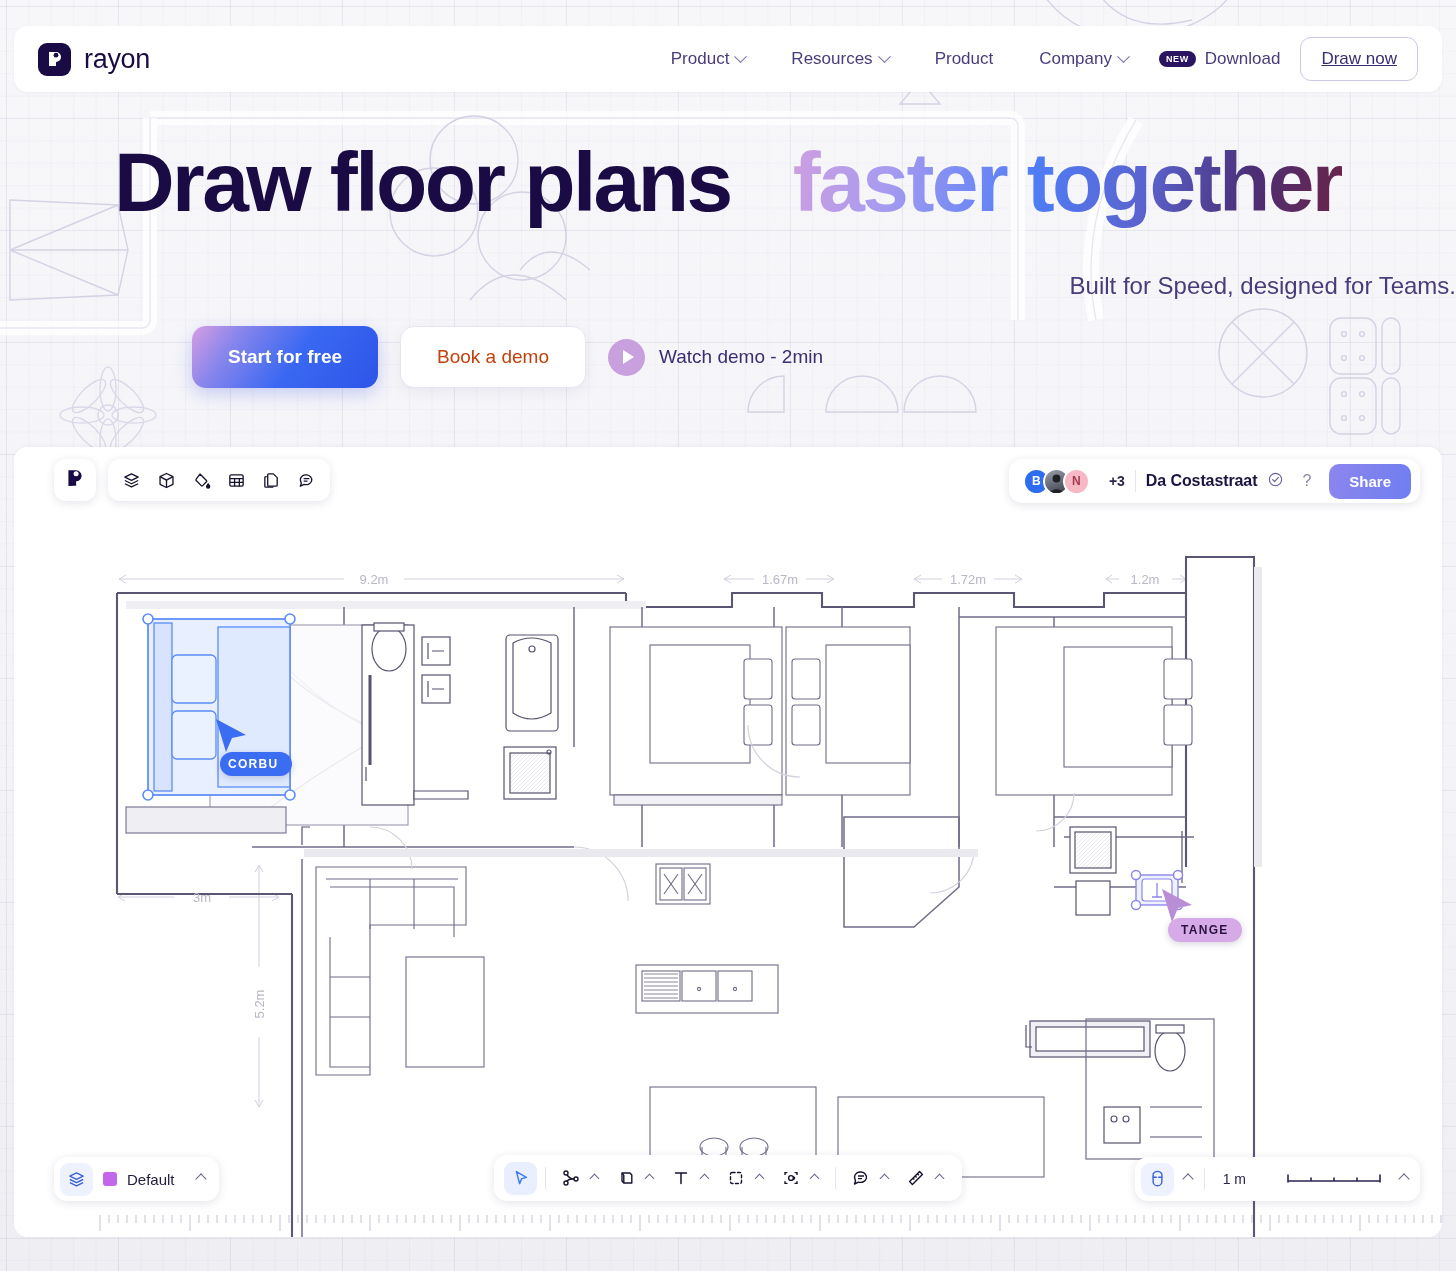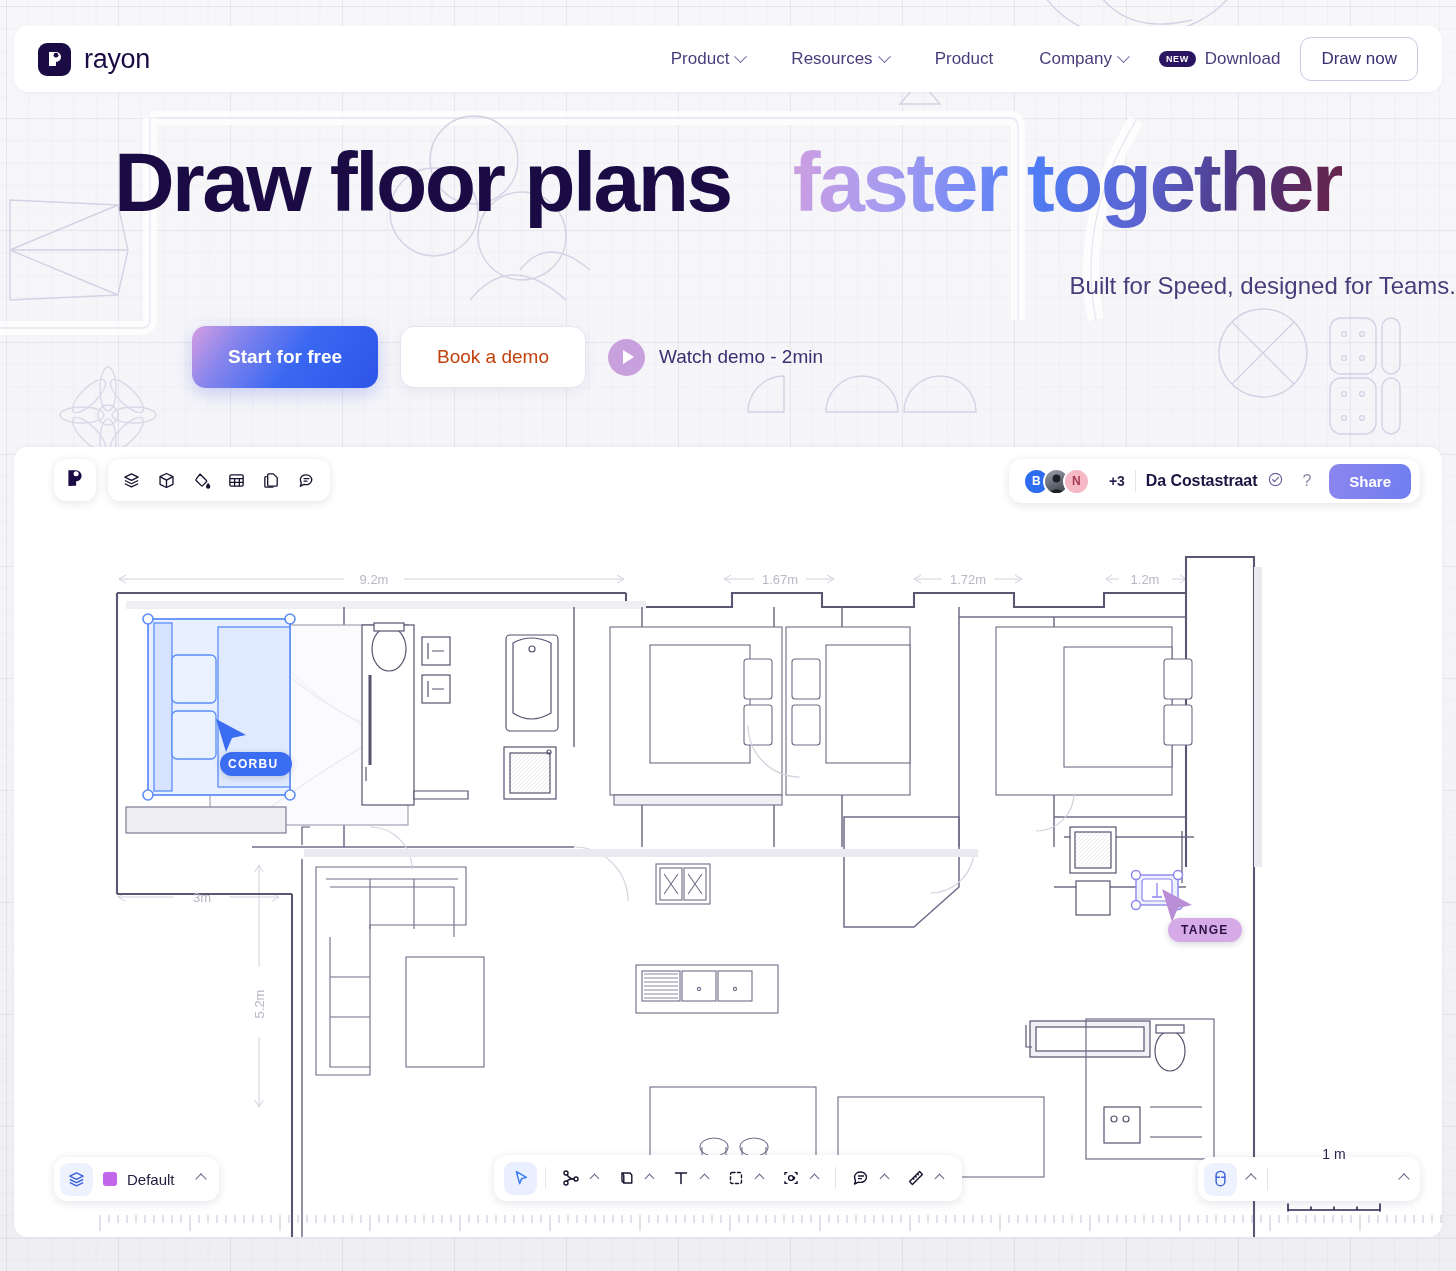--- a/index.html
+++ b/index.html
@@ -51,20 +51,21 @@
           transform: rotate(45deg) translate(-2px,-2px); }
   .badge-new {
     background: #2b1560; color: #fff; font-size: 9px; font-weight: 700;
     letter-spacing: .6px; border-radius: 9px; padding: 3px 7px; margin-right: 9px;
   }
   .nav-download { display: flex; align-items: center; padding: 0 20px 0 8px; font-size: 17px; color: #4a3c7a; cursor: pointer; }
   .btn-draw {
     border: 1.4px solid #cfc8e4; border-radius: 11px; background: #fff;
     font-size: 17px; color: #3b2d70; padding: 11px 20px; cursor: pointer;
     white-space: nowrap;
+    text-decoration: underline;
   }
 
   
   .hero-h1 {
     position: absolute; top: 140px; left: 0; width: 1456px; text-align: center;
     font-size: 84px; font-weight: 700; letter-spacing: -2.6px; line-height: 1;
     white-space: nowrap; z-index: 10;
   }
   .h1-dark { color: #1b0b45; }
   .h1-grad {
@@ -155,21 +156,21 @@
     display: flex; align-items: center; padding: 0 10px; gap: 2px; z-index: 8;
   }
   .tool { width: 33px; height: 33px; border-radius: 9px; display: flex; align-items: center; justify-content: center; cursor: pointer; }
   .tool.active { background: #e9efff; }
   .tcaret { width: 7px; height: 7px; border-left: 1.5px solid #6a6487; border-top: 1.5px solid #6a6487; transform: rotate(45deg); margin: 0 9px 0 2px; cursor: pointer; }
 
   .app-br {
     position: absolute; right: 22px; bottom: 36px; height: 44px; border-radius: 13px; background: #fff;
     box-shadow: 0 2px 10px rgba(30,20,70,.12); display: flex; align-items: center; padding: 0 12px 0 6px; gap: 4px; z-index: 8;
   }
-  .scalebar { display: flex; flex-direction: column; align-items: center; padding: 0 6px; gap: 40px; }
+  .scalebar { display: flex; flex-direction: row; align-items: center; padding: 0 6px; gap: 40px; }
   .scale-label { font-size: 14px; color: #2b2350; margin-bottom: 1px; }
 
   
   .plan { position: absolute; inset: 0; }
 
   
   .cursor-tag {
     position: absolute; border-radius: 999px; padding: 5px 13px;
     font-size: 12px; font-weight: 700; letter-spacing: 1.3px; z-index: 7;
     box-shadow: 0 2px 7px rgba(30,20,70,.18);

